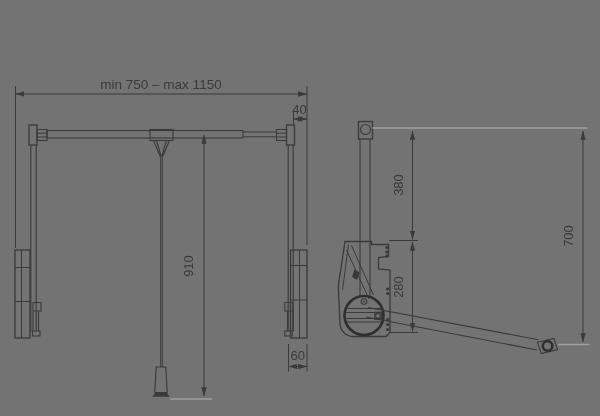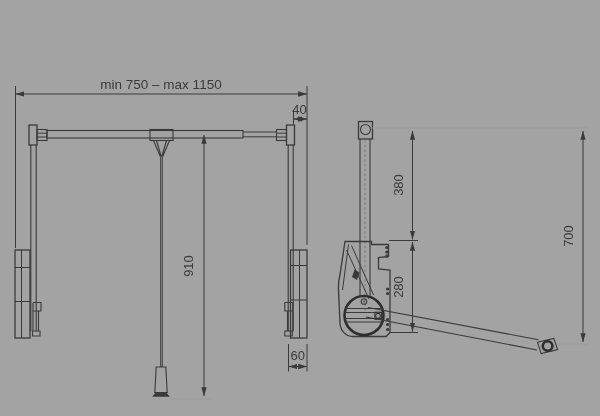--- a/index.html
+++ b/index.html
@@ -1,17 +1,17 @@
 <!DOCTYPE html>
 <html><head>
 <meta charset="utf-8">
 <style>
   html,body{margin:0;padding:0;}
   body{background:#fbfbfa;font-family:"Liberation Sans",sans-serif;}
-  .stage{position:relative;width:600px;height:416px;background:#a3a3a3;overflow:hidden;}
+  .stage{position:relative;width:600px;height:416px;background:#737373;overflow:hidden;}
   svg{display:block;}
   .s{stroke:#3a3a3a;stroke-width:1.3;fill:none;stroke-linecap:square;}
   .s2{stroke:#3a3a3a;stroke-width:1.1;fill:none;}
   .thin{stroke:#3a3a3a;stroke-width:1;fill:none;}
   .bold{stroke:#2e2e2e;stroke-width:2.6;fill:none;}
   .gray{stroke:#9e9e9e;stroke-width:1.5;fill:none;}
   .dash{stroke:#7a7a7a;stroke-width:0.9;fill:none;stroke-dasharray:2.6 2.2;}
   .dim{stroke:#3a3a3a;stroke-width:1;fill:none;}
   .fillDark{fill:#3a3a3a;stroke:none;}
   text{fill:#3a3a3a;font-size:13px;font-family:"Liberation Sans",sans-serif;}

